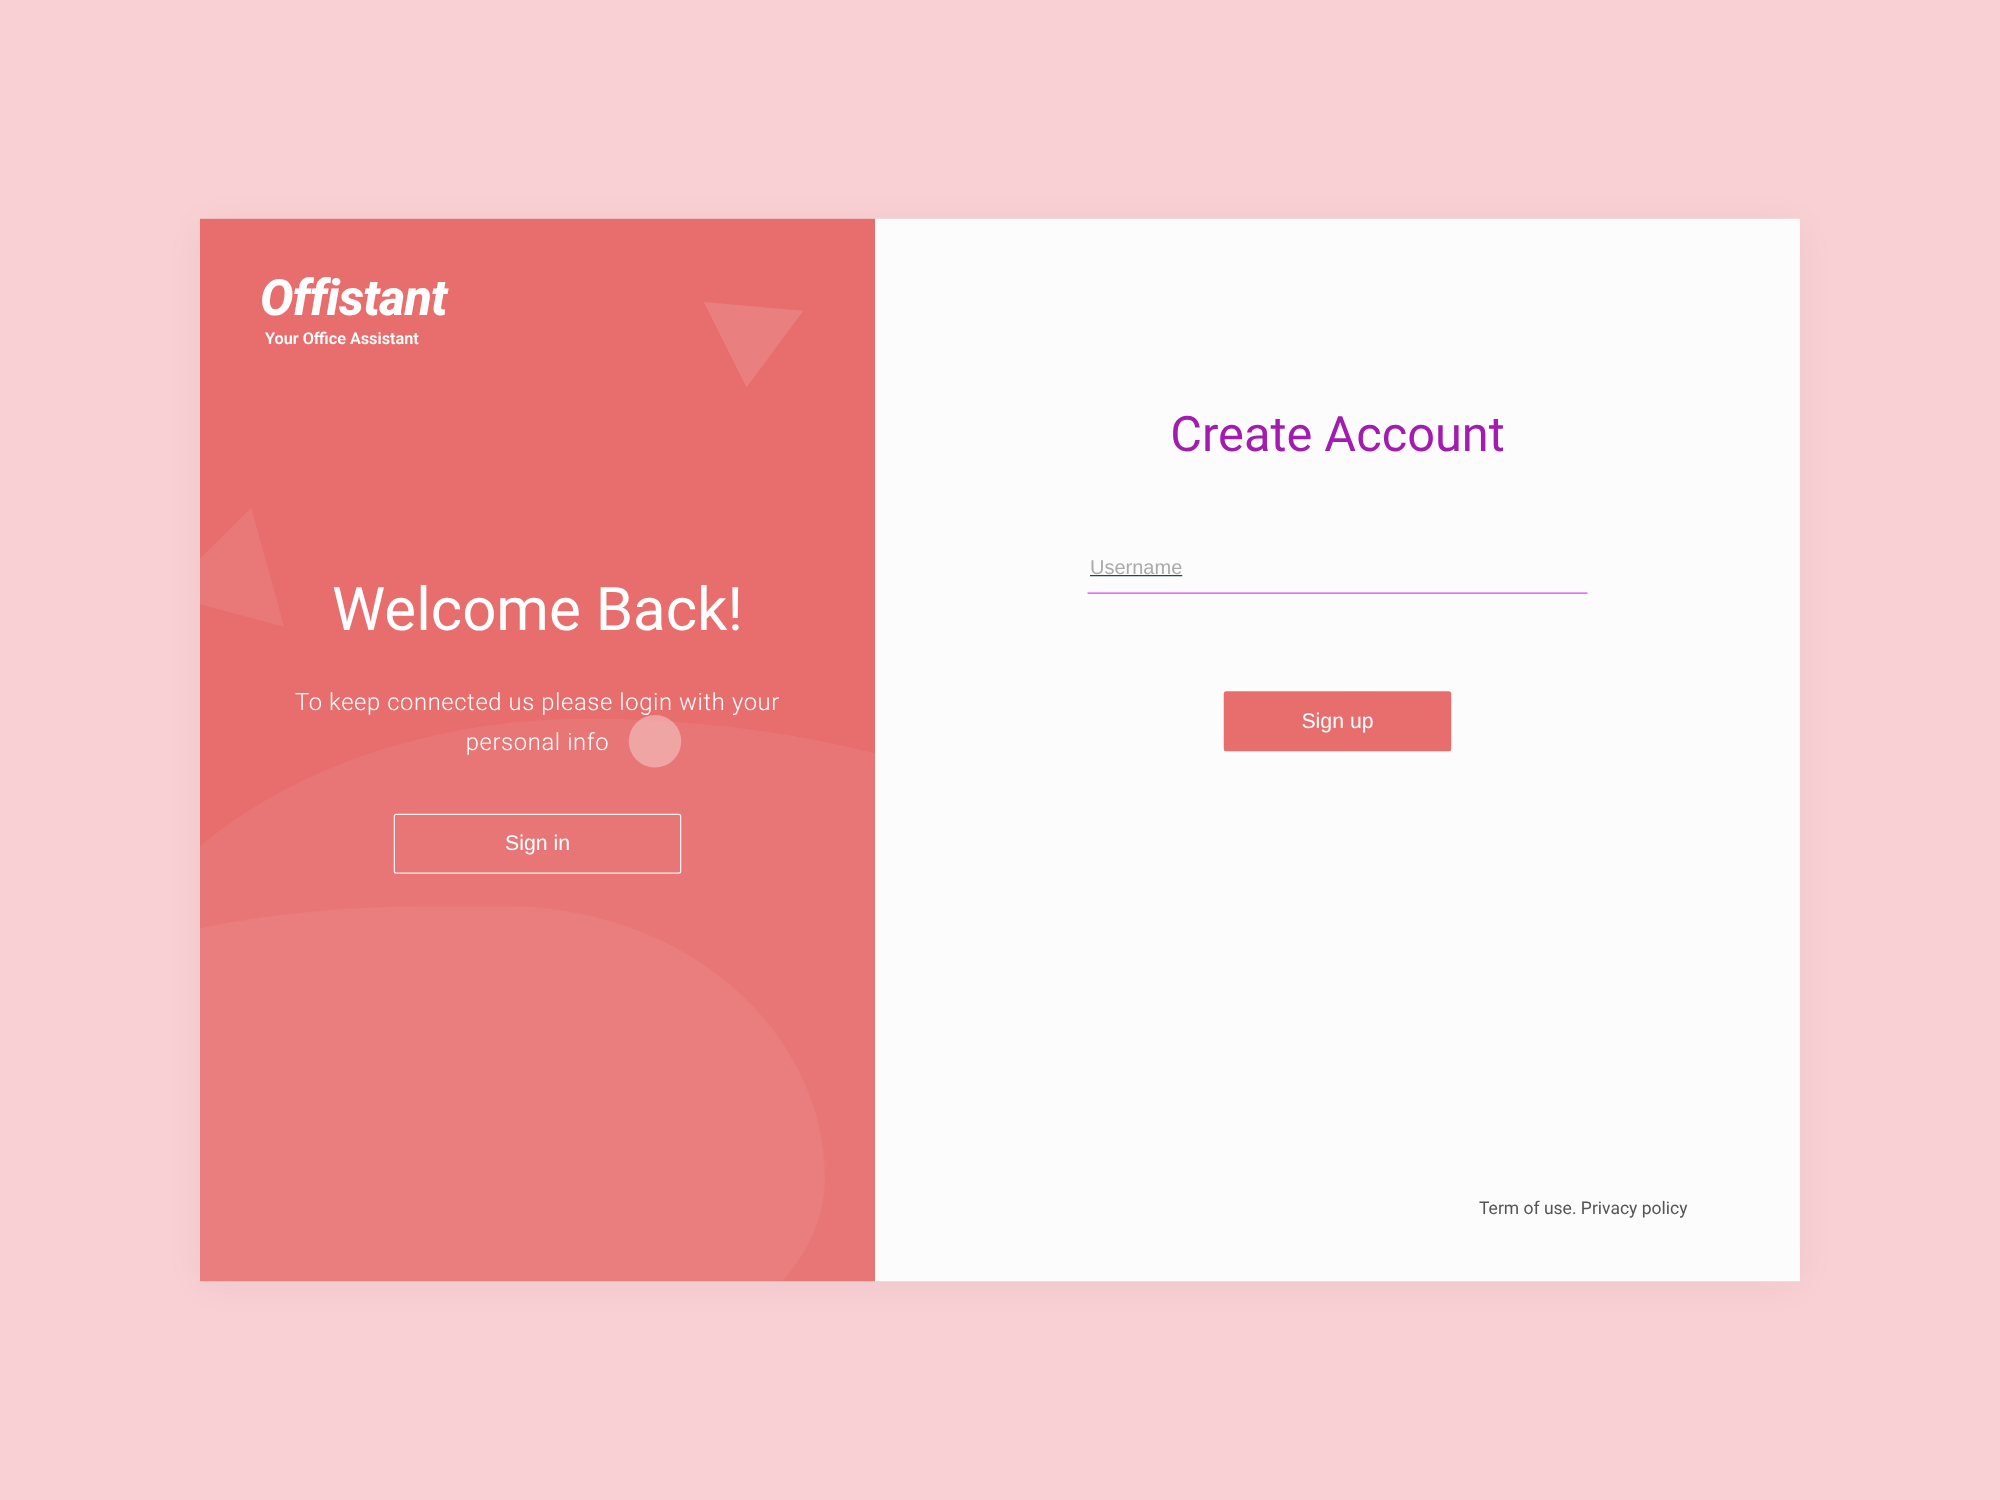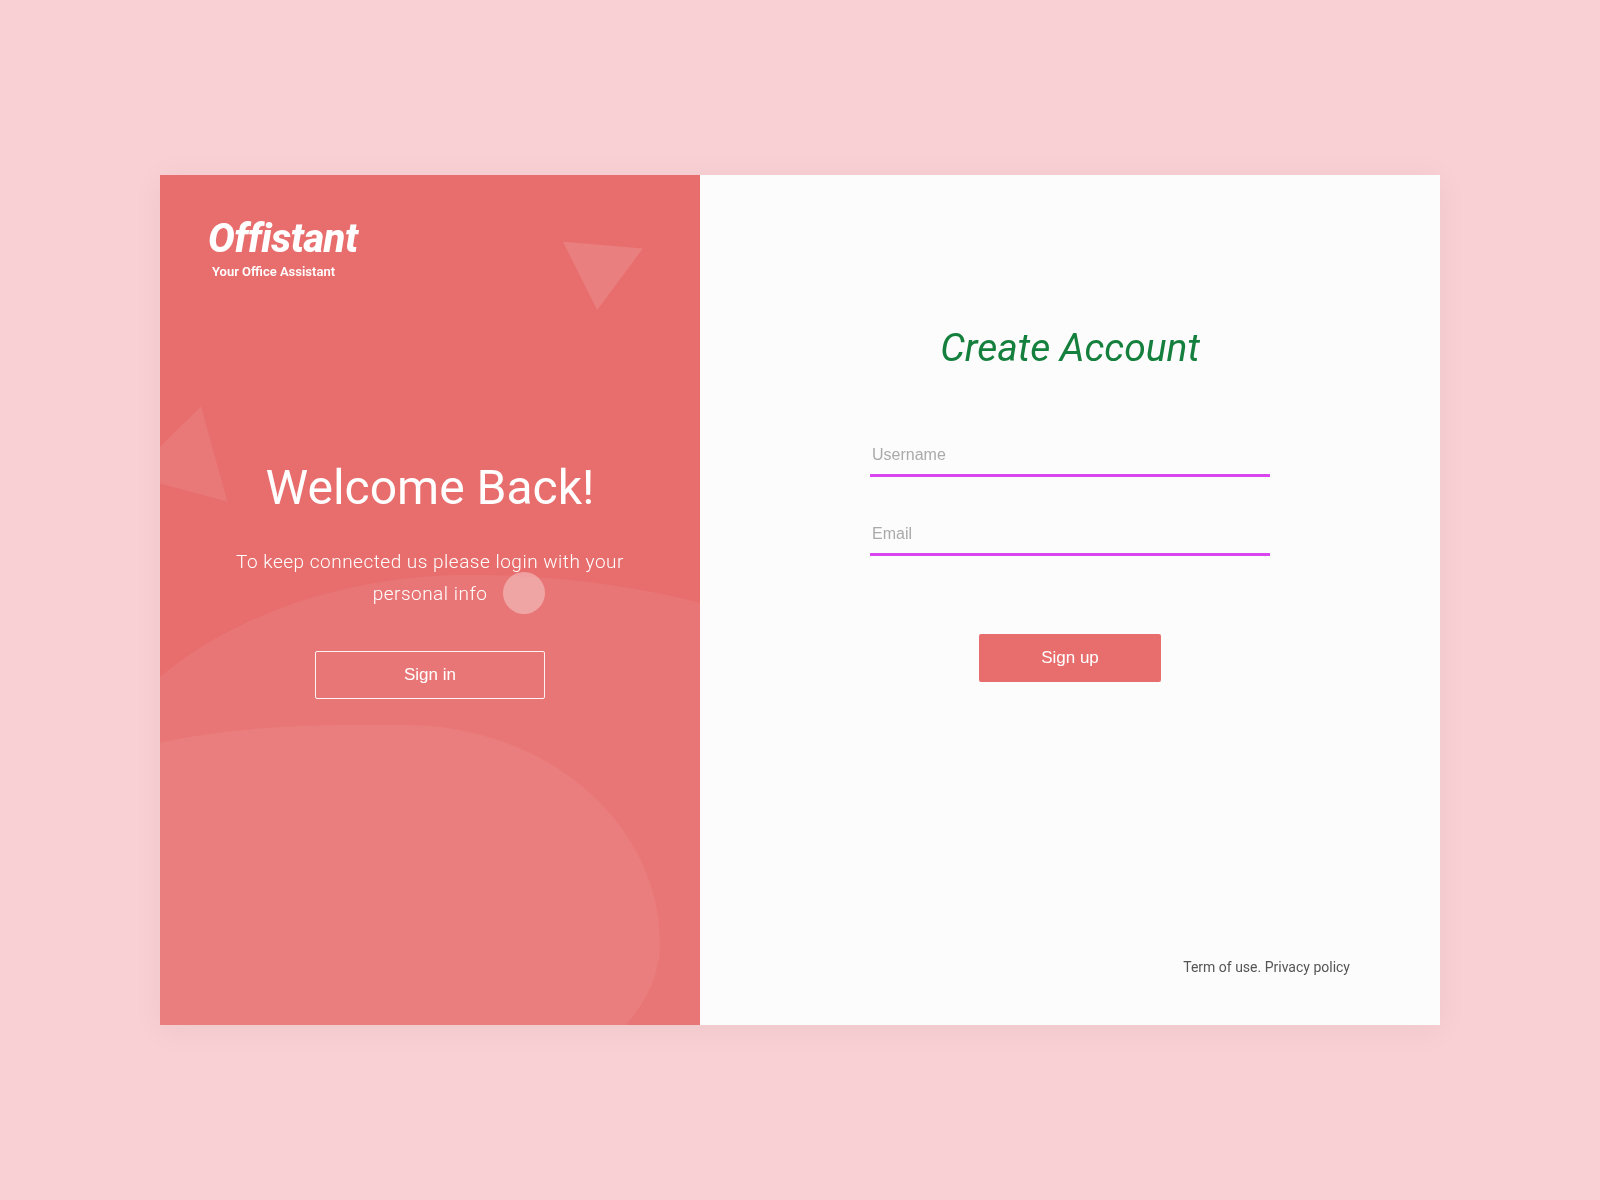--- a/index.html
+++ b/index.html
@@ -134,40 +134,40 @@
     .right-panel {
       flex: 1;
       padding: 60px 90px;
       display: flex;
       flex-direction: column;
       align-items: center;
       position: relative;
     }
     .form-title {
       font-size: 39px;
-      color: #15803d;
+      color: #a21caf;
       font-weight: 400;
       margin-top: 90px;
       margin-bottom: 65px;
-      font-style: italic;
     }
     .form-group {
       width: 400px;
       margin-bottom: 38px;
       position: relative;
     }
     .form-input {
       width: 100%;
       border: none;
-      border-bottom: 3px solid #d946ef;
+      border-bottom: 1px solid #d946ef;
       padding: 10px 2px;
       font-size: 16px;
       background: transparent;
       outline: none;
-      color: #737373;
+      color: #0c4a6e;
+      text-decoration: underline;
     }
     .form-input::placeholder {
       color: #aaa;
     }
     .eye-icon {
       position: absolute;
       right: 2px;
       top: 8px;
       color: #888;
       cursor: pointer;
@@ -212,23 +212,20 @@
     <div class="circle-overlay"></div>
   </div>
 
   <div class="right-panel">
     <h2 class="form-title">Create Account</h2>
 
     <div class="form-group">
       <input type="text" class="form-input" placeholder="Username" style="">
     </div>
 
-    <div class="form-group">
-      <input type="text" class="form-input" placeholder="Email" style="">
-    </div>
 
 
     <button class="signup-btn">Sign up</button>
 
     <div class="footer-links">
       <span>Term of use.</span>
       <span>Privacy policy</span>
     </div>
   </div>
 </div>

